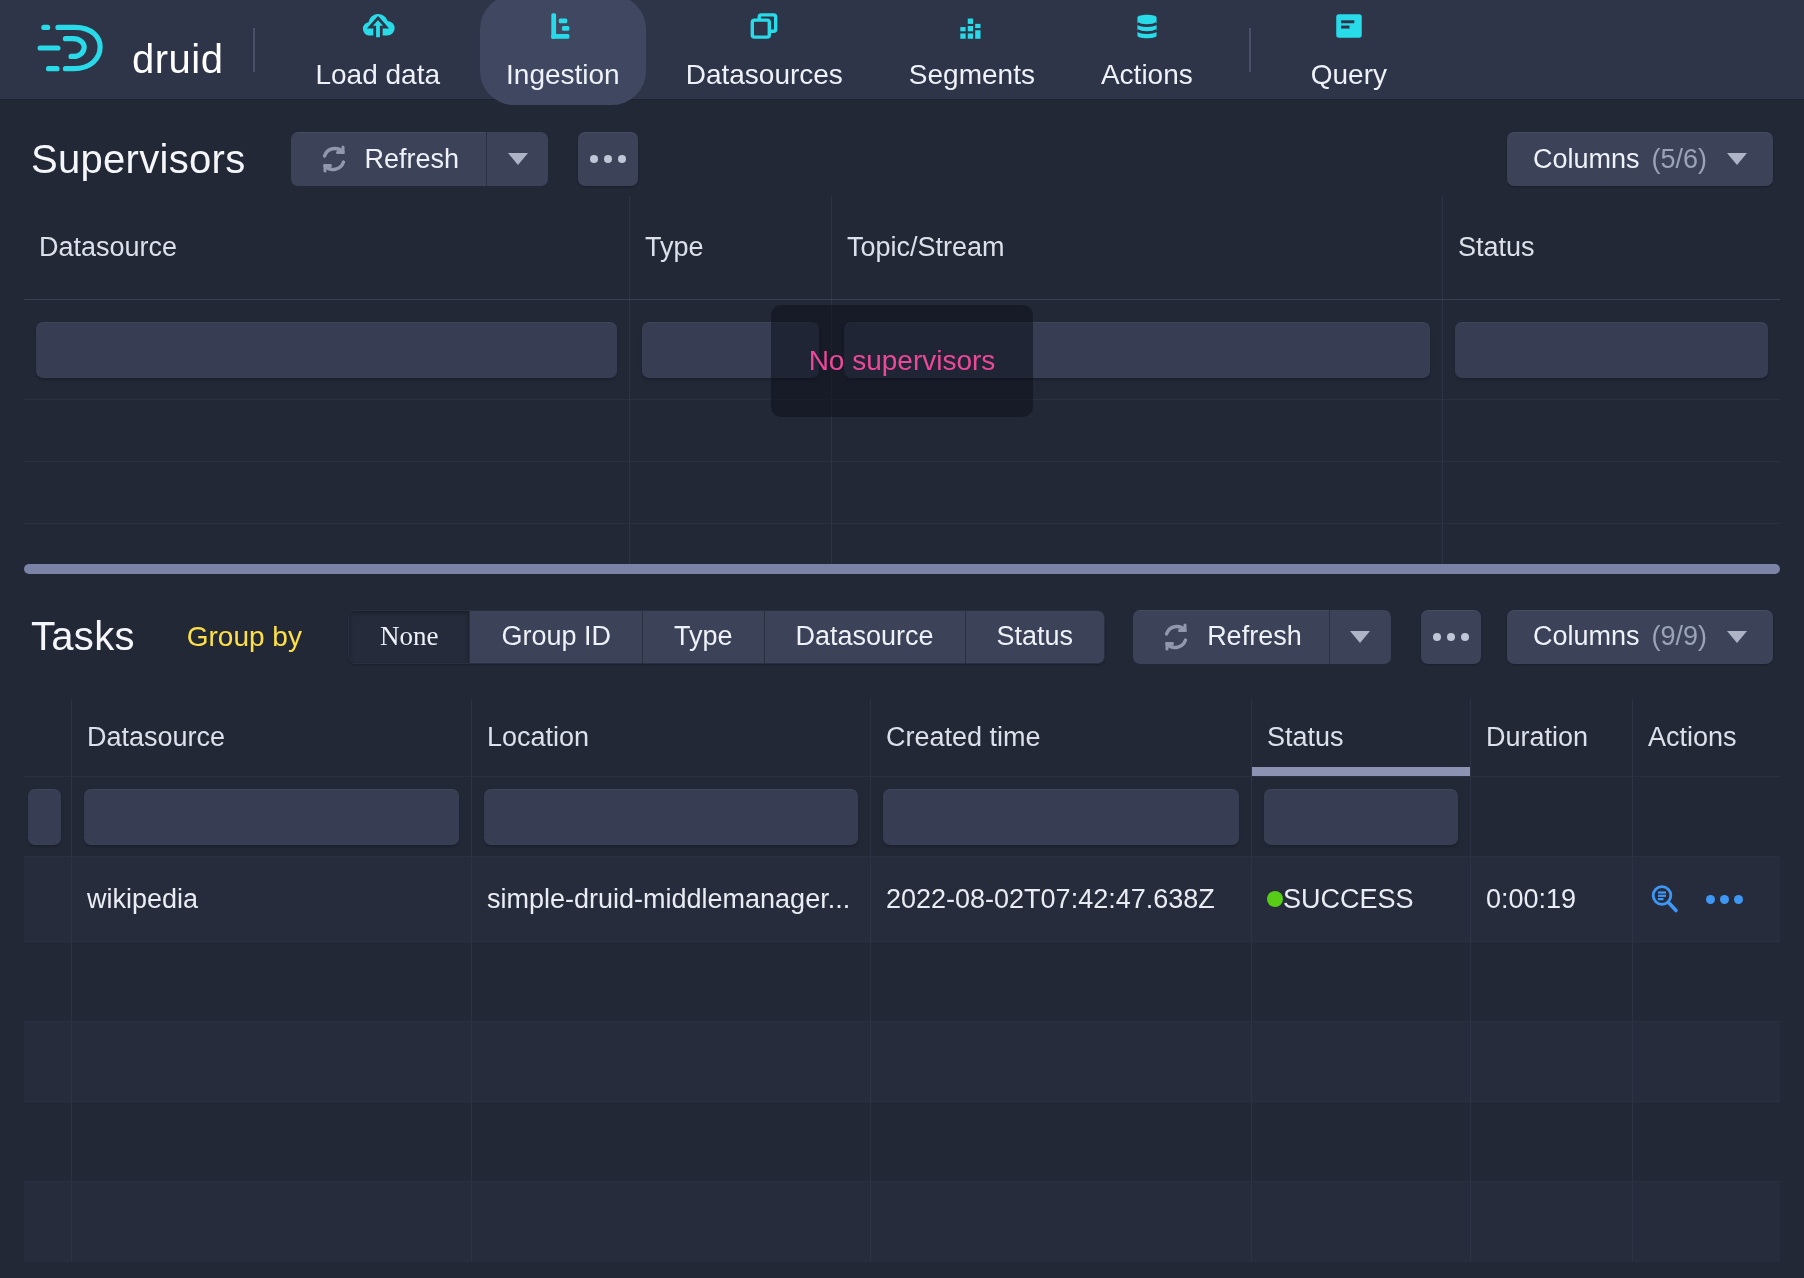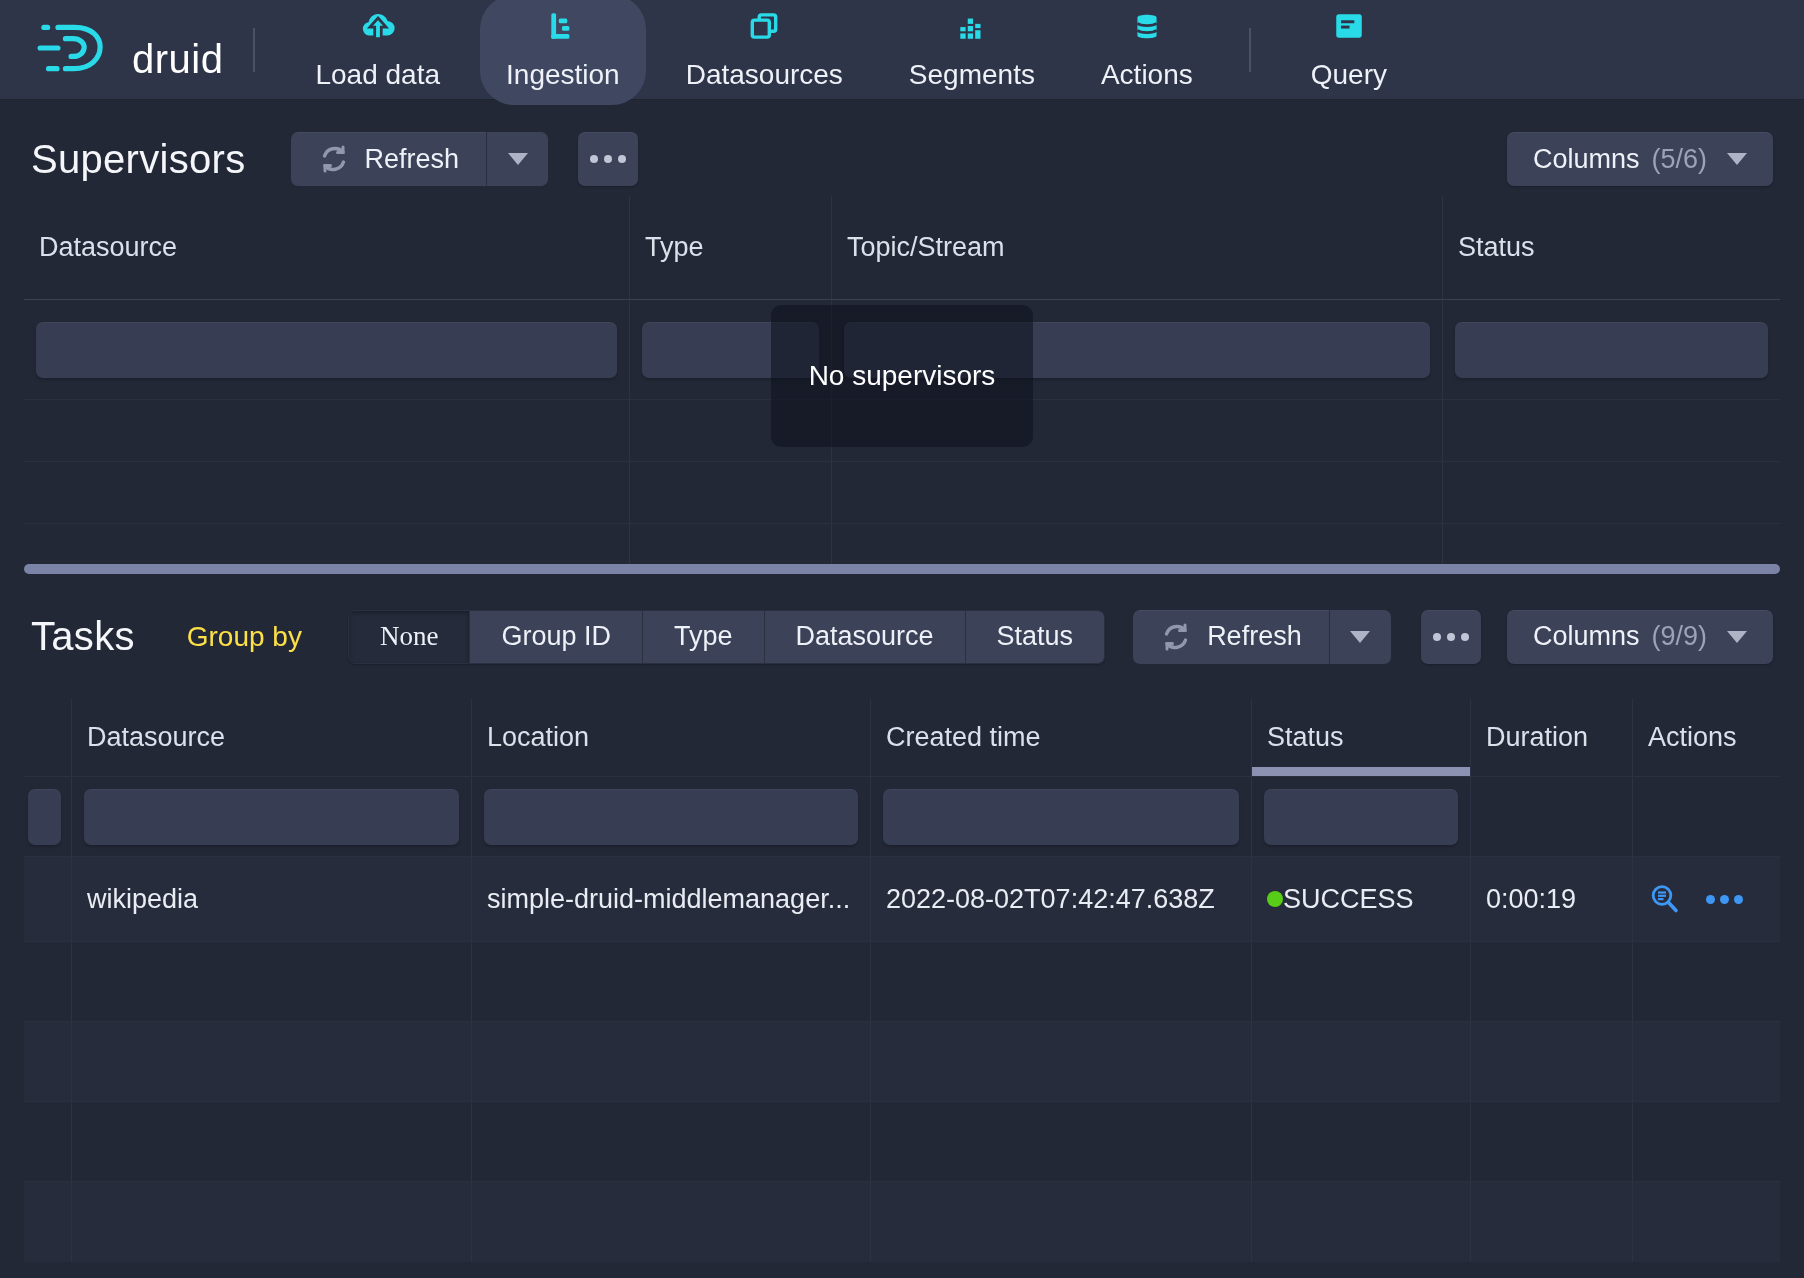--- a/index.html
+++ b/index.html
@@ -83,23 +83,23 @@
   .sup-hdr{height:104px;border-bottom:1.5px solid var(--strongline);}
   .filter-row{height:100px;}
   .tasksT .filter-row{height:80px;}
   .fbox{height:56px;background:var(--filter);border-radius:7px;flex:1;margin:0 12px;
         cursor:text;box-shadow:inset 0 1px 0 rgba(255,255,255,.045),0 2px 3px rgba(0,0,0,.2);}
   .fbox.mini{margin:0 10px 0 4px;}
   .empty-r{height:62px;}
   .empty-r.clip{height:40px;border-bottom:none;}
   .scrollbar{height:10px;margin:0 24px;width:1756px;background:var(--scroll);border-radius:5px;
              cursor:grab;}
-  .no-data{position:absolute;left:747px;top:109px;width:262px;height:142px;border-radius:10px;
+  .no-data{position:absolute;left:747px;top:109px;width:262px;height:112px;border-radius:10px;
            background:rgba(13,17,27,.55);display:flex;align-items:center;justify-content:center;
-           color:#ffffff;font-size:28px;z-index:5;}
+           color:#ec4899;font-size:28px;z-index:5;}
 
   .tasksT{margin-top:0;}
   .t-hdr{height:78px;border-bottom:1px solid var(--hline);}
   .sortbar{position:absolute;left:0;bottom:0;width:100%;height:9px;background:var(--sortbar);}
   .data-row{height:85px;background:var(--rowalt);border-bottom:1px solid var(--hline);
             color:#e9ecf3;font-size:27px;}
   .data-row .c{padding-left:15px;}
   .erow{height:80px;border-bottom:1px solid var(--hline);}
   .erow.alt{background:var(--rowalt);}
   .erow:last-child{border-bottom:none;}

